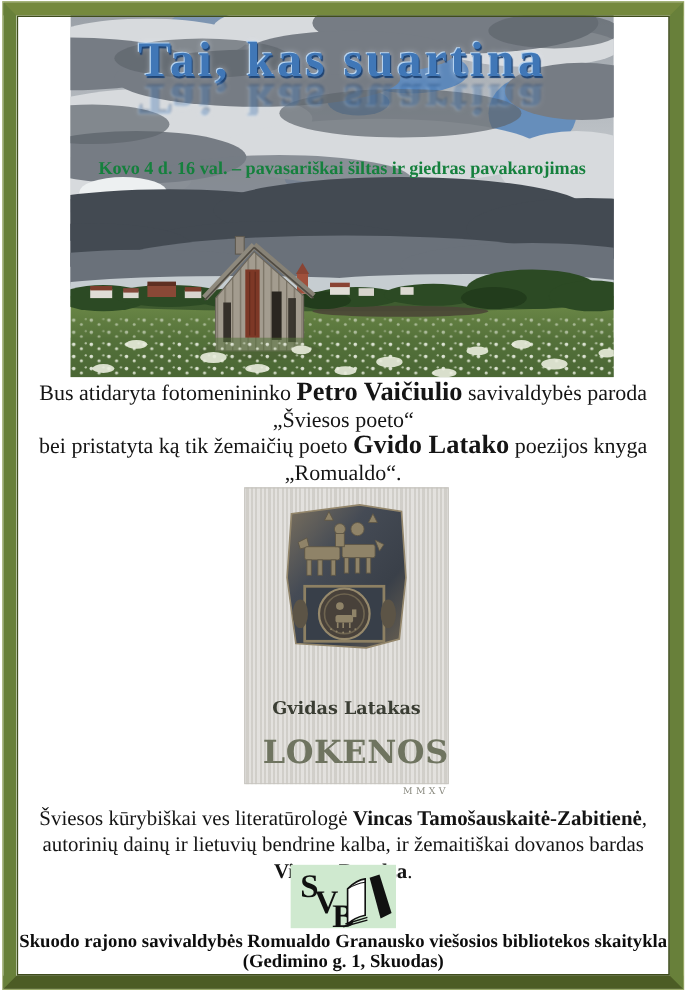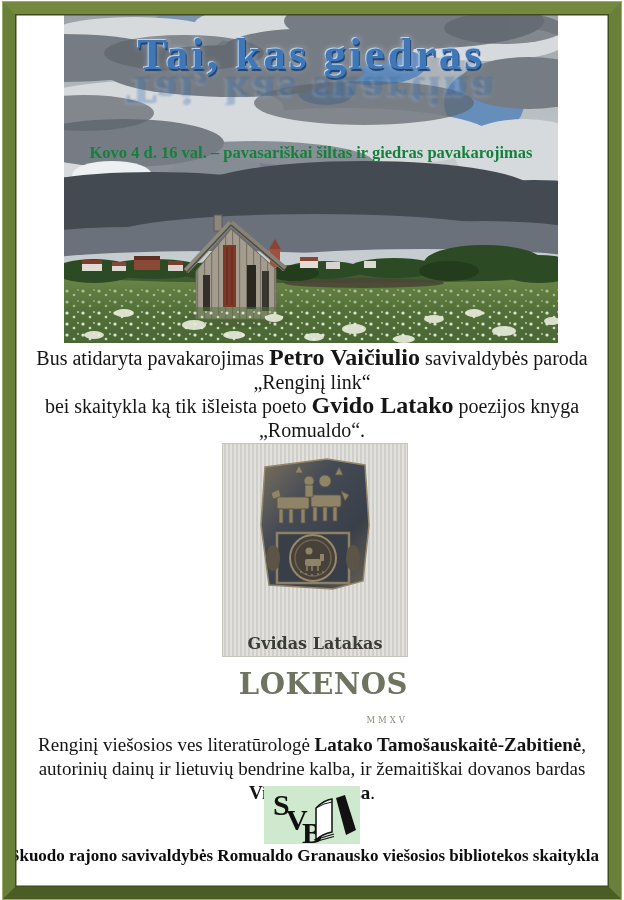--- a/index.html
+++ b/index.html
@@ -33,21 +33,21 @@
     font-weight:bold;font-size:16.5px;line-height:23px;color:#15803d;
   }
   
   .announcement{
     position:absolute;top:346px;left:16px;right:16px;text-align:center;
     font-size:20px;line-height:23.5px;color:#151515;
   }
   .announcement .name{font-weight:bold;font-size:24px;margin-top:42px;}
   
   .book-cover{
-    position:absolute;left:222px;top:443px;width:186px;height:214px;
+    position:absolute;left:222px;top:443px;width:186px;height:270px;
     background:#d8d6d1;
     background-image:repeating-linear-gradient(90deg, rgba(255,255,255,.28) 0 2px, rgba(90,85,75,.06) 2px 4px);
     box-shadow:0 0 0 1px #c6c4be inset;
   }
   .book-cover svg{position:absolute;left:27px;top:12px;}
   .book-author{
     position:absolute;top:191px;left:0;width:100%;text-align:center;
     font-family:"DejaVu Serif", serif;font-weight:bold;font-size:16px;color:#3a3d33;
   }
   .book-title{
@@ -62,21 +62,21 @@
   
   .details{
     position:absolute;top:733px;left:16px;right:16px;text-align:center;
     font-size:19px;line-height:24px;color:#141414;
   }
   .details .bold{font-weight:bold;}
   
   .logo{position:absolute;top:786px;left:50%;transform:translateX(-50%);width:96px;height:58px;}
   
   .footer{
-    position:absolute;top:847px;left:10px;right:10px;
+    position:absolute;top:847px;left:10px;right:10px;text-align:center;
     font-weight:bold;font-size:17px;line-height:18px;color:#0d0d0d;
   }
 </style>
 </head>
 <body>
 
 <div class="poster">
 
   <div class="frame"></div>
 
@@ -235,33 +235,33 @@
             <ellipse cx="170" cy="322" rx="11" ry="4"></ellipse>
           <ellipse cx="250" cy="324" rx="10" ry="4"></ellipse>
             <ellipse cx="340" cy="326" rx="11" ry="4"></ellipse>
           <ellipse cx="410" cy="300" rx="9" ry="4"></ellipse>
             <ellipse cx="488" cy="308" rx="8" ry="4"></ellipse>
         </g>
       </g>
     </svg>
 
     <div class="title-block">
-      <div class="hero-title">Tai, kas giedras</div>
+      <div class="hero-title">Tai, kas suartina</div>
       <div class="hero-title reflection">Tai, kas suartina</div>
     </div>
 
     <div class="hero-sub">
       <div>Kovo 4 d. 16 val. – pavasariškai šiltas ir giedras pavakarojimas</div>
     </div>
   </div>
 
   <div class="announcement">
-    <div><span>Bus atidaryta pavakarojimas </span><span class="name">Petro Vaičiulio</span><span> savivaldybės paroda</span></div>
-    <div>„Renginį link“</div>
-    <div><span>bei skaitykla ką tik išleista poeto </span><span class="name">Gvido Latako</span><span> poezijos knyga</span></div>
+    <div><span>Bus atidaryta fotomenininko </span><span class="name">Petro Vaičiulio</span><span> savivaldybės paroda</span></div>
+    <div>„Šviesos poeto“</div>
+    <div><span>bei pristatyta ką tik žemaičių poeto </span><span class="name">Gvido Latako</span><span> poezijos knyga</span></div>
     <div>„Romualdo“.</div>
   </div>
 
   <div class="book-cover">
     <svg width="132" height="142" viewBox="0 0 132 142">
       <defs>
         <linearGradient id="metal" x1="0" y1="0" x2="1" y2="1">
           <stop offset="0" stop-color="#7a705e"></stop>
           <stop offset="0.35" stop-color="#454b55"></stop>
           <stop offset="0.7" stop-color="#3a4049"></stop>
@@ -305,21 +305,21 @@
           <circle cx="69" cy="119" r="0.9"></circle>
             <circle cx="74" cy="117" r="0.9"></circle>
         </g>
       </g>
     </svg>
     <div class="book-author">Gvidas Latakas</div>
     <div class="book-title">LOKENOS</div>
     <div class="book-year">MMXV</div>
   </div>
 
-  <div class="details"><span>Renginį viešosios ves literatūrologė </span><span class="bold">Latako Tamošauskaitė-Zabitienė</span><span>, autorinių dainų ir lietuvių bendrine kalba, ir žemaitiškai dovanos bardas </span><span class="bold">Vincas Bundza</span><span>.</span></div>
+  <div class="details"><span>Šviesos kūrybiškai ves literatūrologė </span><span class="bold">Vincas Tamošauskaitė-Zabitienė</span><span>, autorinių dainų ir lietuvių bendrine kalba, ir žemaitiškai dovanos bardas </span><span class="bold">Vincas Bundza</span><span>.</span></div>
 
   <div class="logo">
     <svg width="96" height="58" viewBox="0 0 96 58">
       <rect x="0" y="0" width="96" height="58" fill="#cfe9cf"></rect>
       <g font-family="Liberation Serif, serif" font-weight="bold" fill="#101010" font-size="30">
         <text x="9" y="29">S</text>
         <text x="22" y="44">V</text>
         <text x="38" y="57">B</text>
       </g>
       <g>
@@ -327,15 +327,16 @@
         <polygon points="72,12 81,9 92,44 82,49" fill="#111111"></polygon>
         <path d="M50,54 L70,48" stroke="#111111" stroke-width="1.2" fill="none"></path>
         <path d="M48,56.5 L70,50.5" stroke="#111111" stroke-width="1.2" fill="none"></path>
         <path d="M52,22 Q60,17 68,16" stroke="#111111" stroke-width="1" fill="none"></path>
       </g>
     </svg>
   </div>
 
   <div class="footer">
     <div>Skuodo rajono savivaldybės Romualdo Granausko viešosios bibliotekos skaitykla</div>
+    <div>(Gedimino g. 1, Skuodas)</div>
   </div>
 
 </div>
 
 </body></html>

